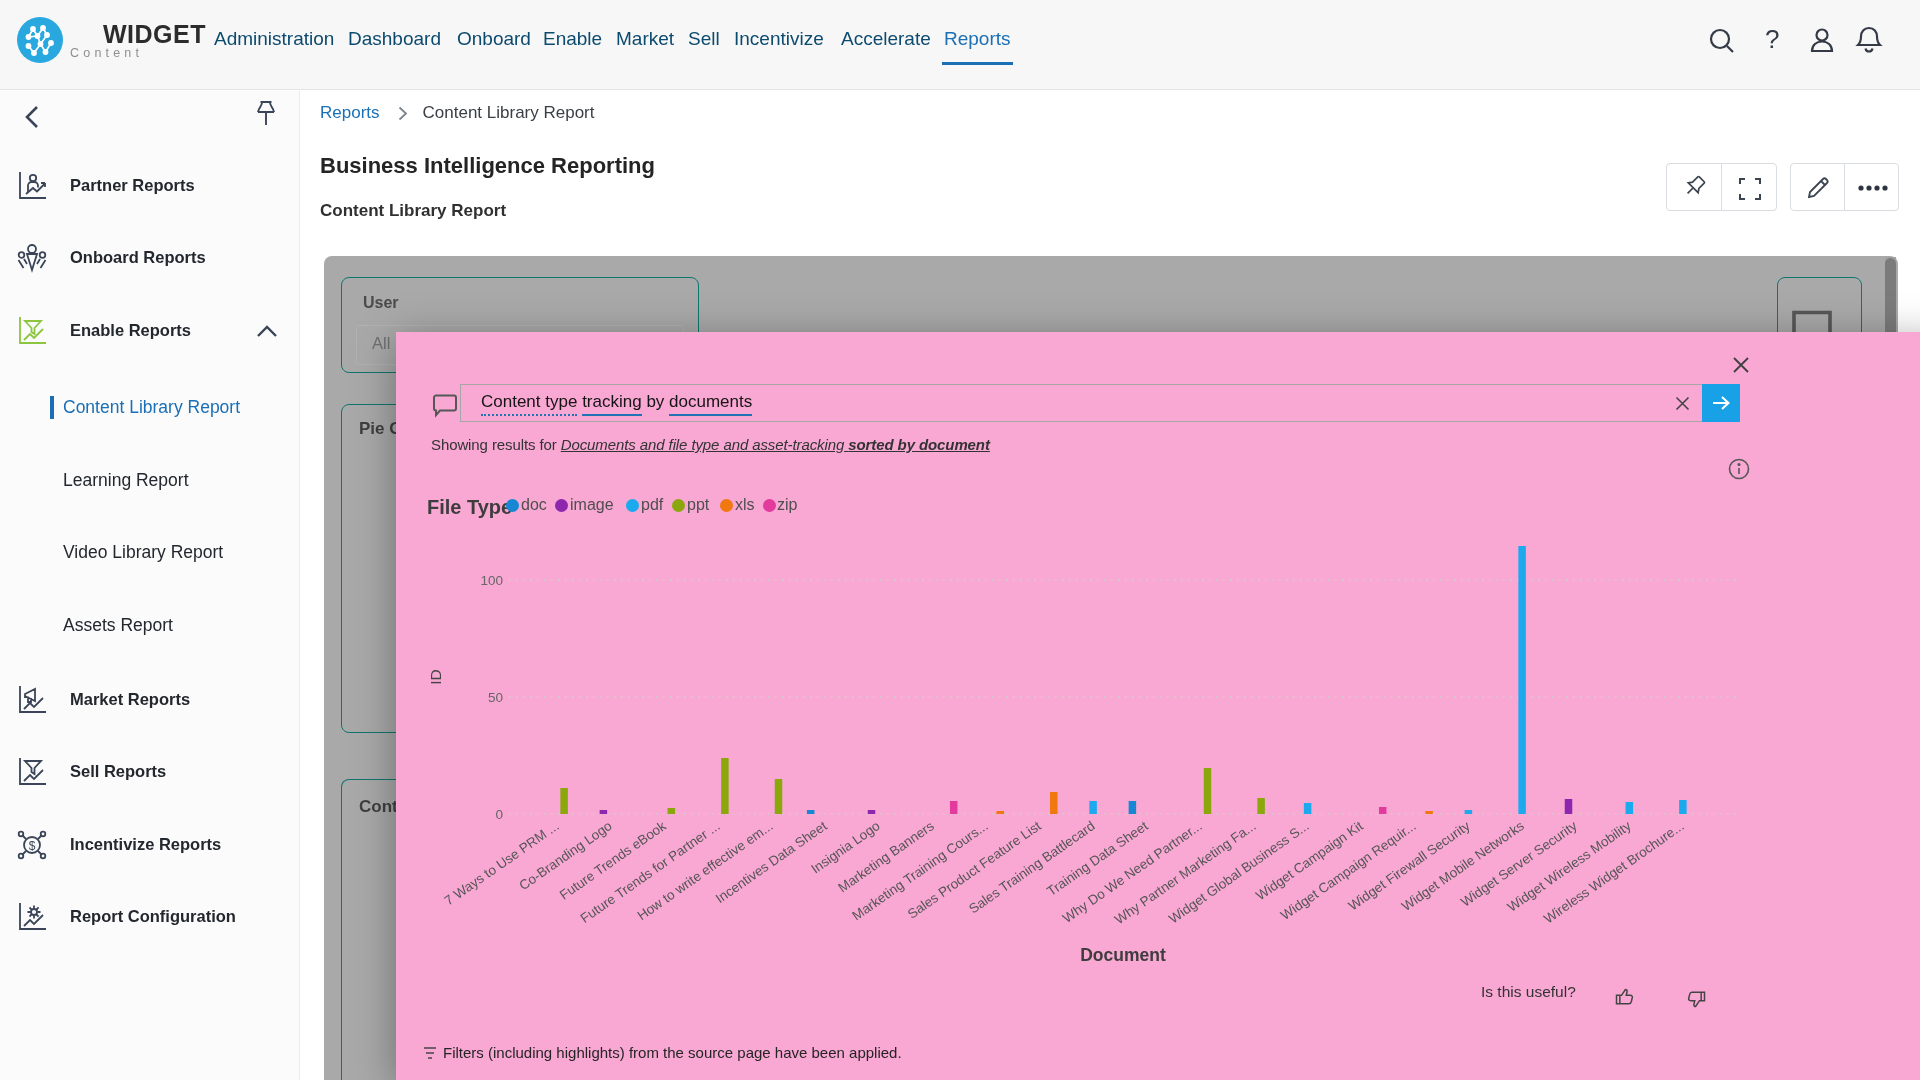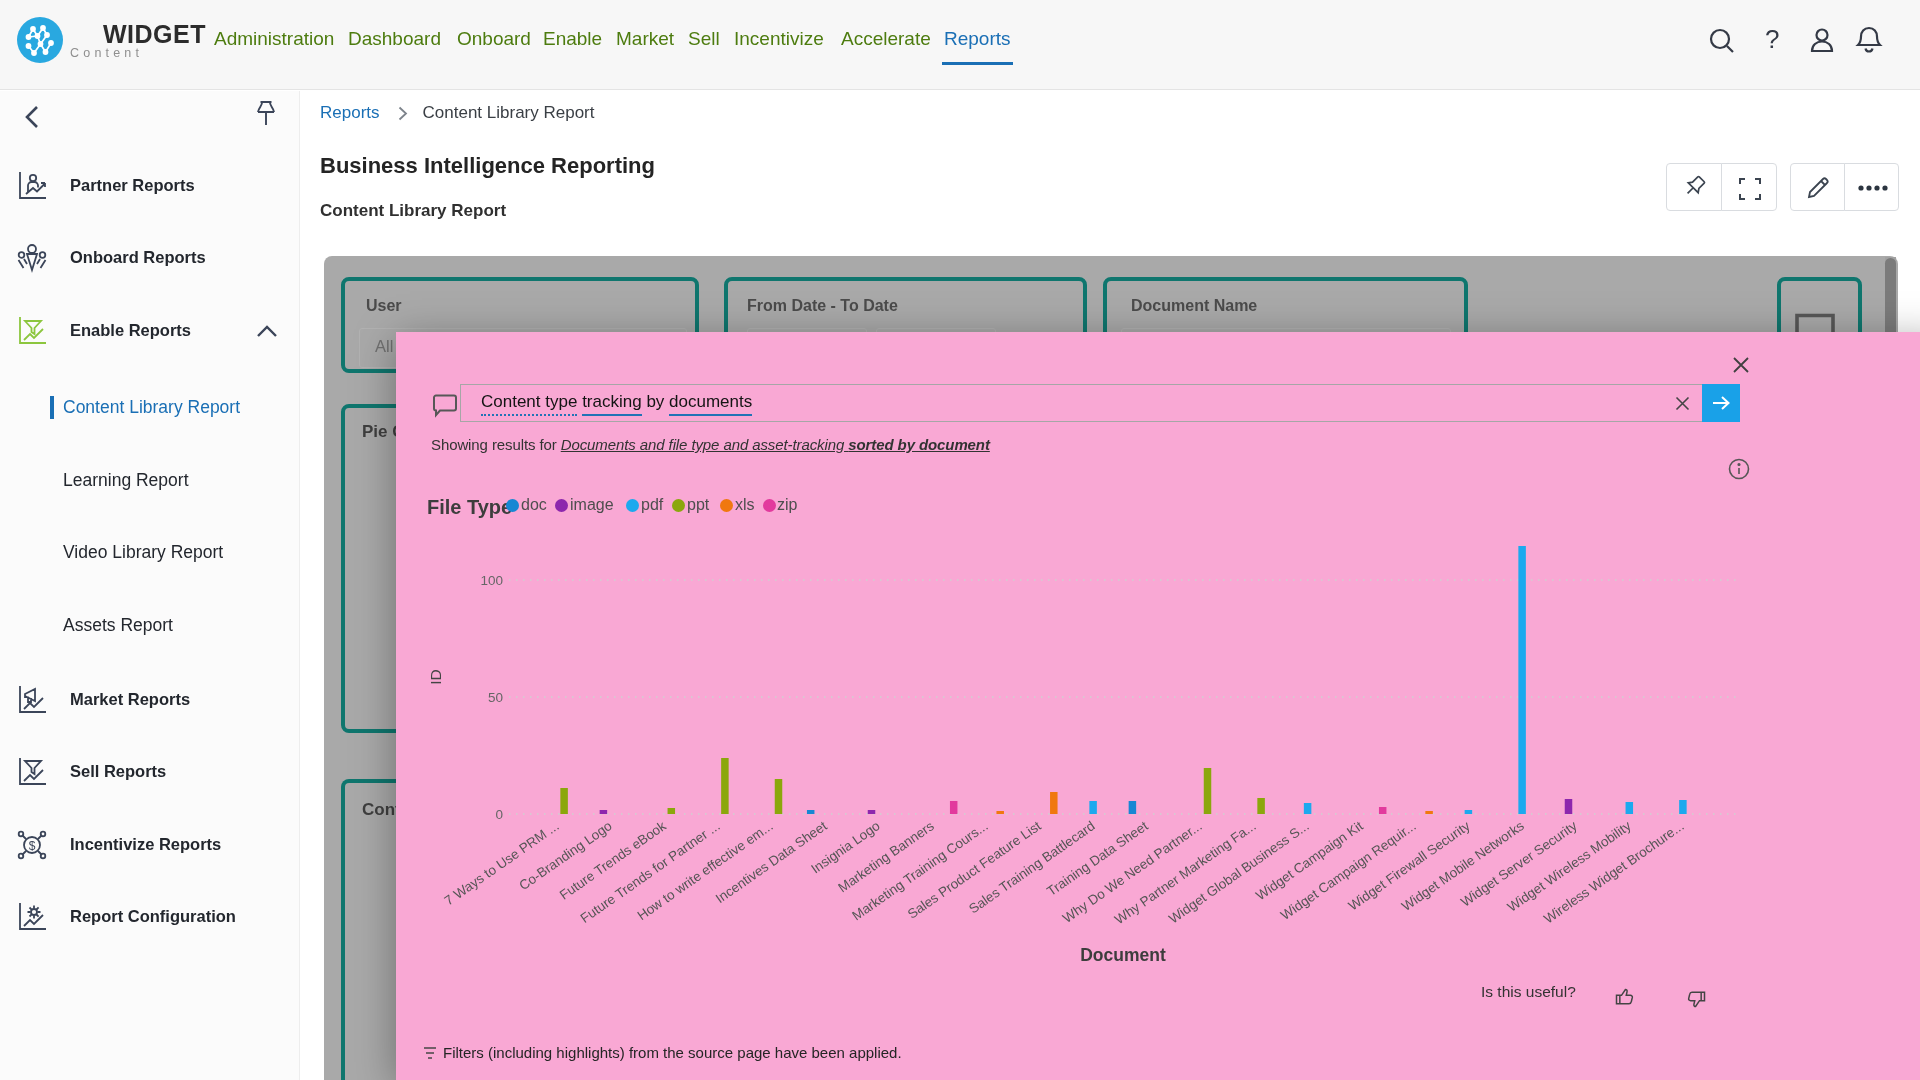--- a/index.html
+++ b/index.html
@@ -4,41 +4,41 @@
 <style>
   * { margin:0; padding:0; box-sizing:border-box; }
   html,body { width:1920px; height:1080px; overflow:hidden; background:#fff;
     font-family:"Liberation Sans", sans-serif; }
   .abs { position:absolute; }
 
   
   #topbar { position:absolute; left:0; top:0; width:1920px; height:90px;
     background:#f7f7f7; border-bottom:1px solid #e4e4e4; }
   #nav { position:absolute; left:214px; top:0; height:90px; }
-  #nav a { position:absolute; top:28px; font-size:19px; color:#4d7c0f; text-decoration:none; font-weight:500; white-space:nowrap; }
+  #nav a { position:absolute; top:28px; font-size:19px; color:#0c4a6e; text-decoration:none; font-weight:500; white-space:nowrap; }
   #nav a.active { color:#1a6fb5; }
   #nav a.active::after { content:""; position:absolute; left:-2px; right:-2px; bottom:-15px; height:3px; background:#1a6fb5; }
 
   
   #sidebar { position:absolute; left:0; top:91px; width:300px; height:989px;
     background:#fbfbfb; border-right:1px solid #ededed; }
   .sideitem { position:absolute; left:70px; font-size:16.5px; font-weight:700; color:#23272e; white-space:nowrap; }
   .subitem { position:absolute; left:63px; font-size:17.5px; font-weight:400; color:#23272e; white-space:nowrap; }
   .sideicon { position:absolute; left:16px; width:32px; height:32px; }
 
   
   #crumb { position:absolute; left:320px; top:103px; font-size:17px; color:#3a3f45; display:flex; align-items:center; }
   #title { position:absolute; left:320px; top:153px; font-size:22px; font-weight:700; color:#242424; }
   #subtitle { position:absolute; left:320px; top:201px; font-size:17px; font-weight:700; color:#303030; }
   .btn { position:absolute; top:163px; height:48px; background:#fff; border:1px solid #d9dce0; }
 
   
   #report { position:absolute; left:324px; top:256px; width:1574px; height:824px;
     background:#a9a9a9; border-radius:8px 8px 0 0; }
-  .card { position:absolute; border:4px solid #0f766e; border-radius:8px; }
+  .card { position:absolute; border:1px solid #0f766e; border-radius:8px; }
   .cardlabel { font-size:16px; font-weight:700; color:#4b4b4b; position:absolute; }
   .ginput { position:absolute; border:1px solid #b2b2b2; border-radius:3px; height:40px; }
 
   
   #modal { position:absolute; left:396px; top:332px; width:1557px; height:748px;
     background:#f9a8d4; box-shadow:0 8px 40px rgba(0,0,0,0.35); }
   .dot { position:absolute; top:167px; width:13px; height:13px; border-radius:50%; }
   .leglab { position:absolute; top:164px; font-size:16px; color:#4e4e4e; }
 </style>
 </head>
@@ -207,29 +207,20 @@
     </svg>
   </div>
 </div>
 
 <div id="report">
 
   <div class="card" style="left:17px; top:21px; width:358px; height:96px;">
     <div class="cardlabel" style="left:21px; top:16px;">User</div>
     <div class="ginput" style="left:14px; top:47px; width:328px;"></div>
     <div class="abs" style="left:30px; top:56px; font-size:16.5px; color:#707070;">All</div>
-  </div>
-  <div class="card" style="left:400px; top:21px; width:363px; height:96px;">
-    <div class="cardlabel" style="left:19px; top:16px;">From Date - To Date</div>
-    <div class="ginput" style="left:19px; top:47px; width:120px;"></div>
-    <div class="ginput" style="left:148px; top:47px; width:120px;"></div>
-  </div>
-  <div class="card" style="left:779px; top:21px; width:365px; height:96px;">
-    <div class="cardlabel" style="left:24px; top:16px;">Document Name</div>
-    <div class="ginput" style="left:14px; top:47px; width:330px;"></div>
   </div>
   <div class="card" style="left:1453px; top:21px; width:85px; height:96px;">
     <svg class="abs" style="left:12px; top:31px;" width="44" height="46" viewBox="0 0 44 46" fill="none" stroke="#575757" stroke-width="3.6">
       <path d="M4 3.5 h36 v29 h-26 l-8.5 9 v-9 h-1.5 z"></path>
     </svg>
   </div>
 
   <div class="card" style="left:17px; top:148px; width:1520px; height:329px;">
     <div class="abs" style="left:17px; top:14px; font-size:17px; font-weight:700; color:#3f3f3f;">Pie Chart</div>
     <div class="abs" style="left:1434px; top:87px; font-size:15.5px; font-weight:700; color:#565656;">Type</div>

